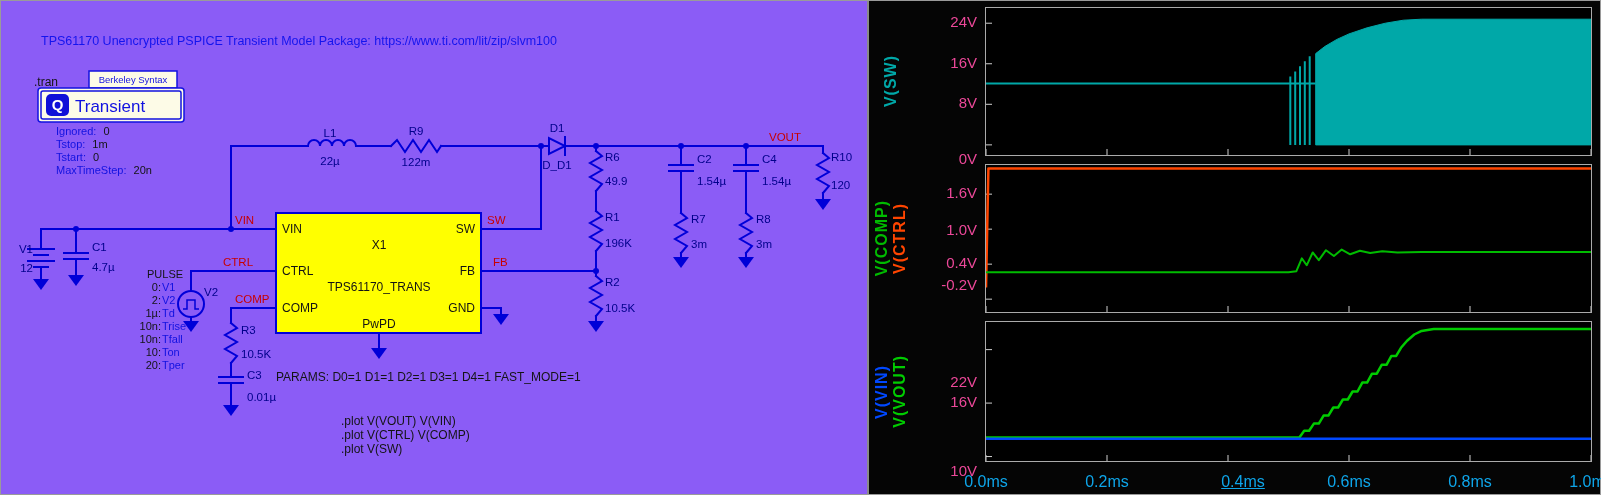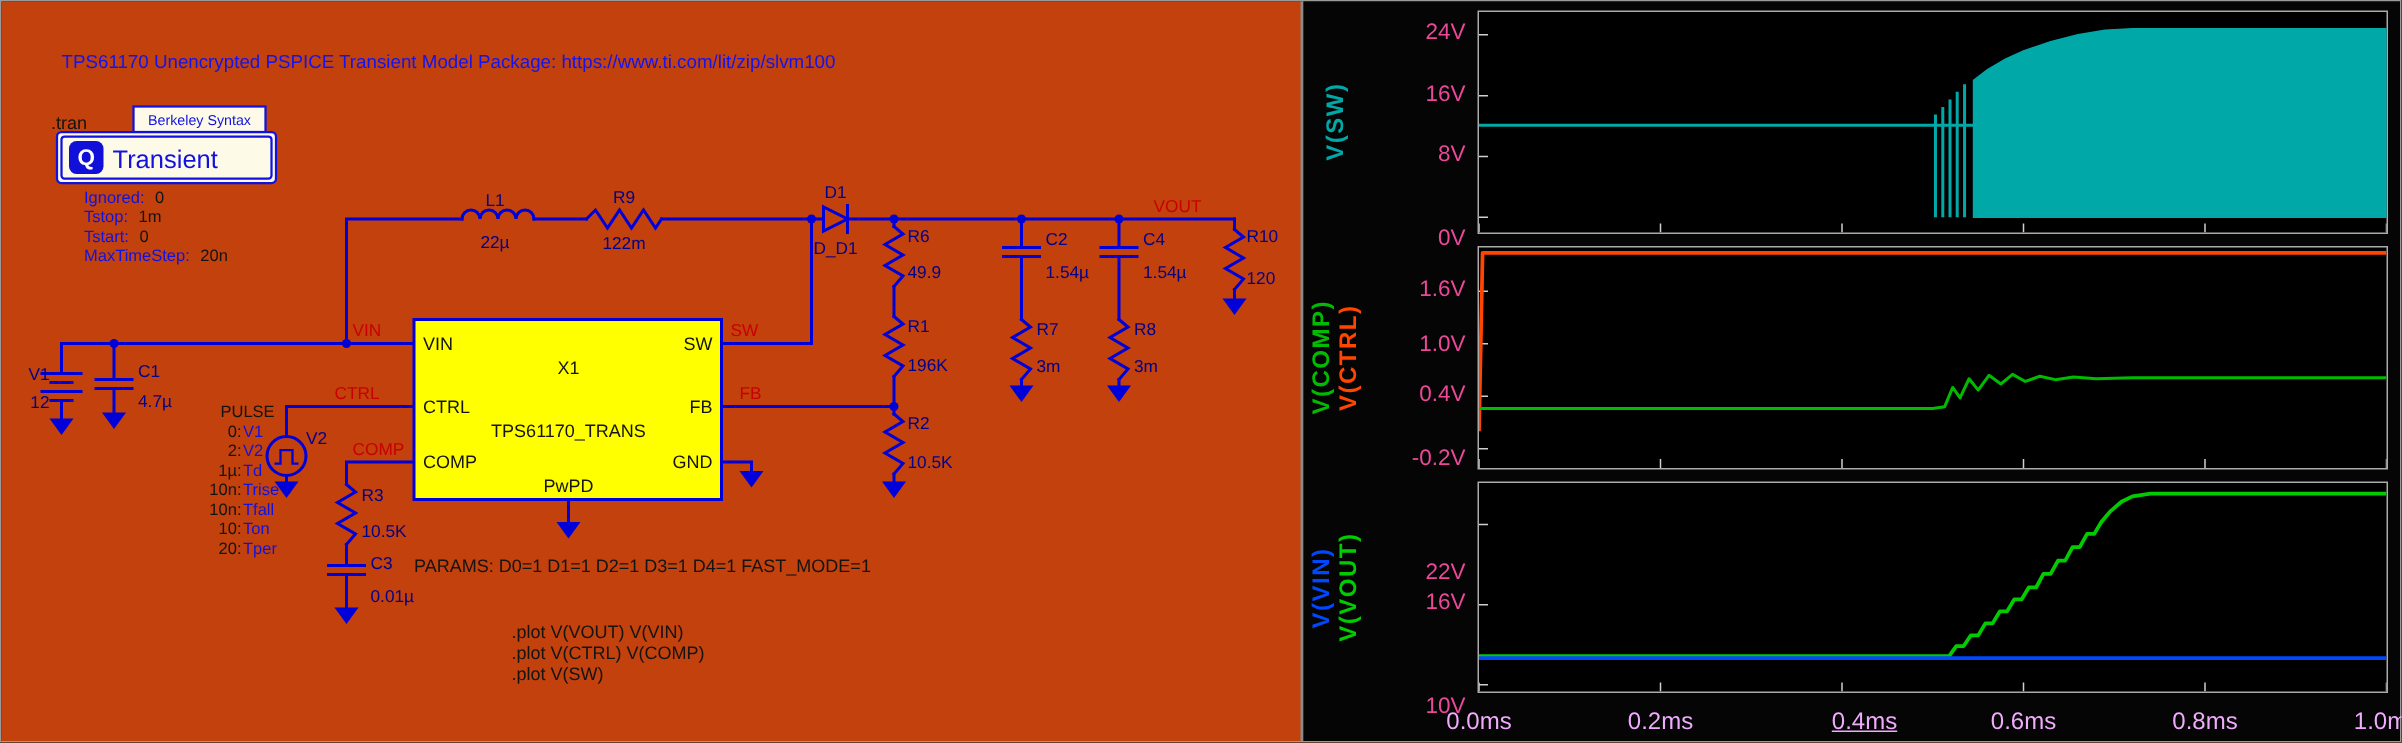--- a/index.html
+++ b/index.html
@@ -1,18 +1,18 @@
 <!DOCTYPE html>
 <html><head>
 <meta charset="utf-8">
 <style>
   *{margin:0;padding:0;box-sizing:border-box}
   html,body{width:1601px;height:495px;background:#222;font-family:"Liberation Sans",sans-serif}
   .app{display:flex;width:1601px;height:495px;border:1px solid #9a9a9a;background:#000}
-  .schematic-panel{width:868px;height:493px;background:#c2410c;border-right:2px solid #8a8a8a;position:relative}
+  .schematic-panel{width:868px;height:493px;background:#8b5cf6;border-right:2px solid #8a8a8a;position:relative}
   .plots-panel{width:731px;height:493px;background:#050505;padding:6px 0 0 2px;position:relative}
 
   
   .w{stroke:#0000D8;stroke-width:2;fill:none;stroke-linecap:square}
   .thin{stroke:#0000D8;stroke-width:1.5;fill:none}
   .gnd{fill:#0000D8;stroke:none}
   .dot{fill:#0000D8}
   .ct{fill:#00008B;font-size:11.5px}
   .nt{fill:#C80000;font-size:11.5px}
   .pt{fill:#141414;font-size:12px}
@@ -31,21 +31,21 @@
 
   
   .plot-row{display:flex;margin-bottom:8px}
   .ycol{width:40px;display:flex;align-items:center;justify-content:center}
   .ylab{writing-mode:vertical-rl;transform:rotate(180deg);font-size:16px;font-weight:600;letter-spacing:1px;line-height:1.1}
   .tickcol{width:74px;position:relative}
   .ytick-label{position:absolute;right:8px;font-size:15px;color:#ec4899;white-space:nowrap}
   .plot-box{width:607px;height:100%;border:1px solid #ABABAB;background:#000;position:relative}
   .plot-box svg{display:block}
   .xaxis-row{position:relative;height:26px}
-  .xlab{position:absolute;top:3px;transform:translateX(-50%);font-size:16px;color:#f0abfc;white-space:nowrap}
+  .xlab{position:absolute;top:3px;transform:translateX(-50%);font-size:16px;color:#0ea5e9;white-space:nowrap}
 </style>
 </head>
 <body>
 
 <div class="app">
 
   <div class="schematic-panel">
     <svg width="866" height="493" viewBox="0 0 866 493">
 
       <text x="40" y="44" class="titleT">TPS61170 Unencrypted PSPICE Transient Model Package: https://www.ti.com/lit/zip/slvm100</text>
@@ -296,21 +296,21 @@
     </div>
     <div class="plot-row" style="height:149px">
       <div class="ycol">
           <span class="ylab" style="color: rgb(0, 187, 0);">V(COMP)</span>
           <span class="ylab" style="color: rgb(255, 69, 0);">V(CTRL)</span>
         </div>
       <div class="tickcol">
           <div class="ytick-label" style="top: 20.1667px;">1.6V</div>
           <div class="ytick-label" style="top: 57px;">1.0V</div>
           <div class="ytick-label" style="top: 90.1667px; margin-left: 14px;">0.4V</div>
-          <div class="ytick-label" style="top: 133px; text-align: center;">-0.2V</div>
+          <div class="ytick-label" style="top: 112px; text-align: center;">-0.2V</div>
         </div>
       <div class="plot-box">
           <svg viewBox="0 0 605 147" preserveAspectRatio="none" width="100%" height="100%">
             <line x1="0" x2="6" y1="29.166666666666664" y2="29.166666666666664" stroke="#CFCFCF" stroke-width="1"></line>
             <line x1="0" x2="6" y1="64.16666666666667" y2="64.16666666666667" stroke="#CFCFCF" stroke-width="1"></line>
             <line x1="0" x2="6" y1="99.16666666666667" y2="99.16666666666667" stroke="#CFCFCF" stroke-width="1"></line>
             <line x1="0" x2="6" y1="134.16666666666669" y2="134.16666666666669" stroke="#CFCFCF" stroke-width="1"></line>
             <line x1="0" x2="0" y1="147" y2="141" stroke="#CFCFCF" stroke-width="1"></line>
             <line x1="121" x2="121" y1="147" y2="141" stroke="#CFCFCF" stroke-width="1"></line>
             <line x1="242" x2="242" y1="147" y2="141" stroke="#CFCFCF" stroke-width="1"></line>

